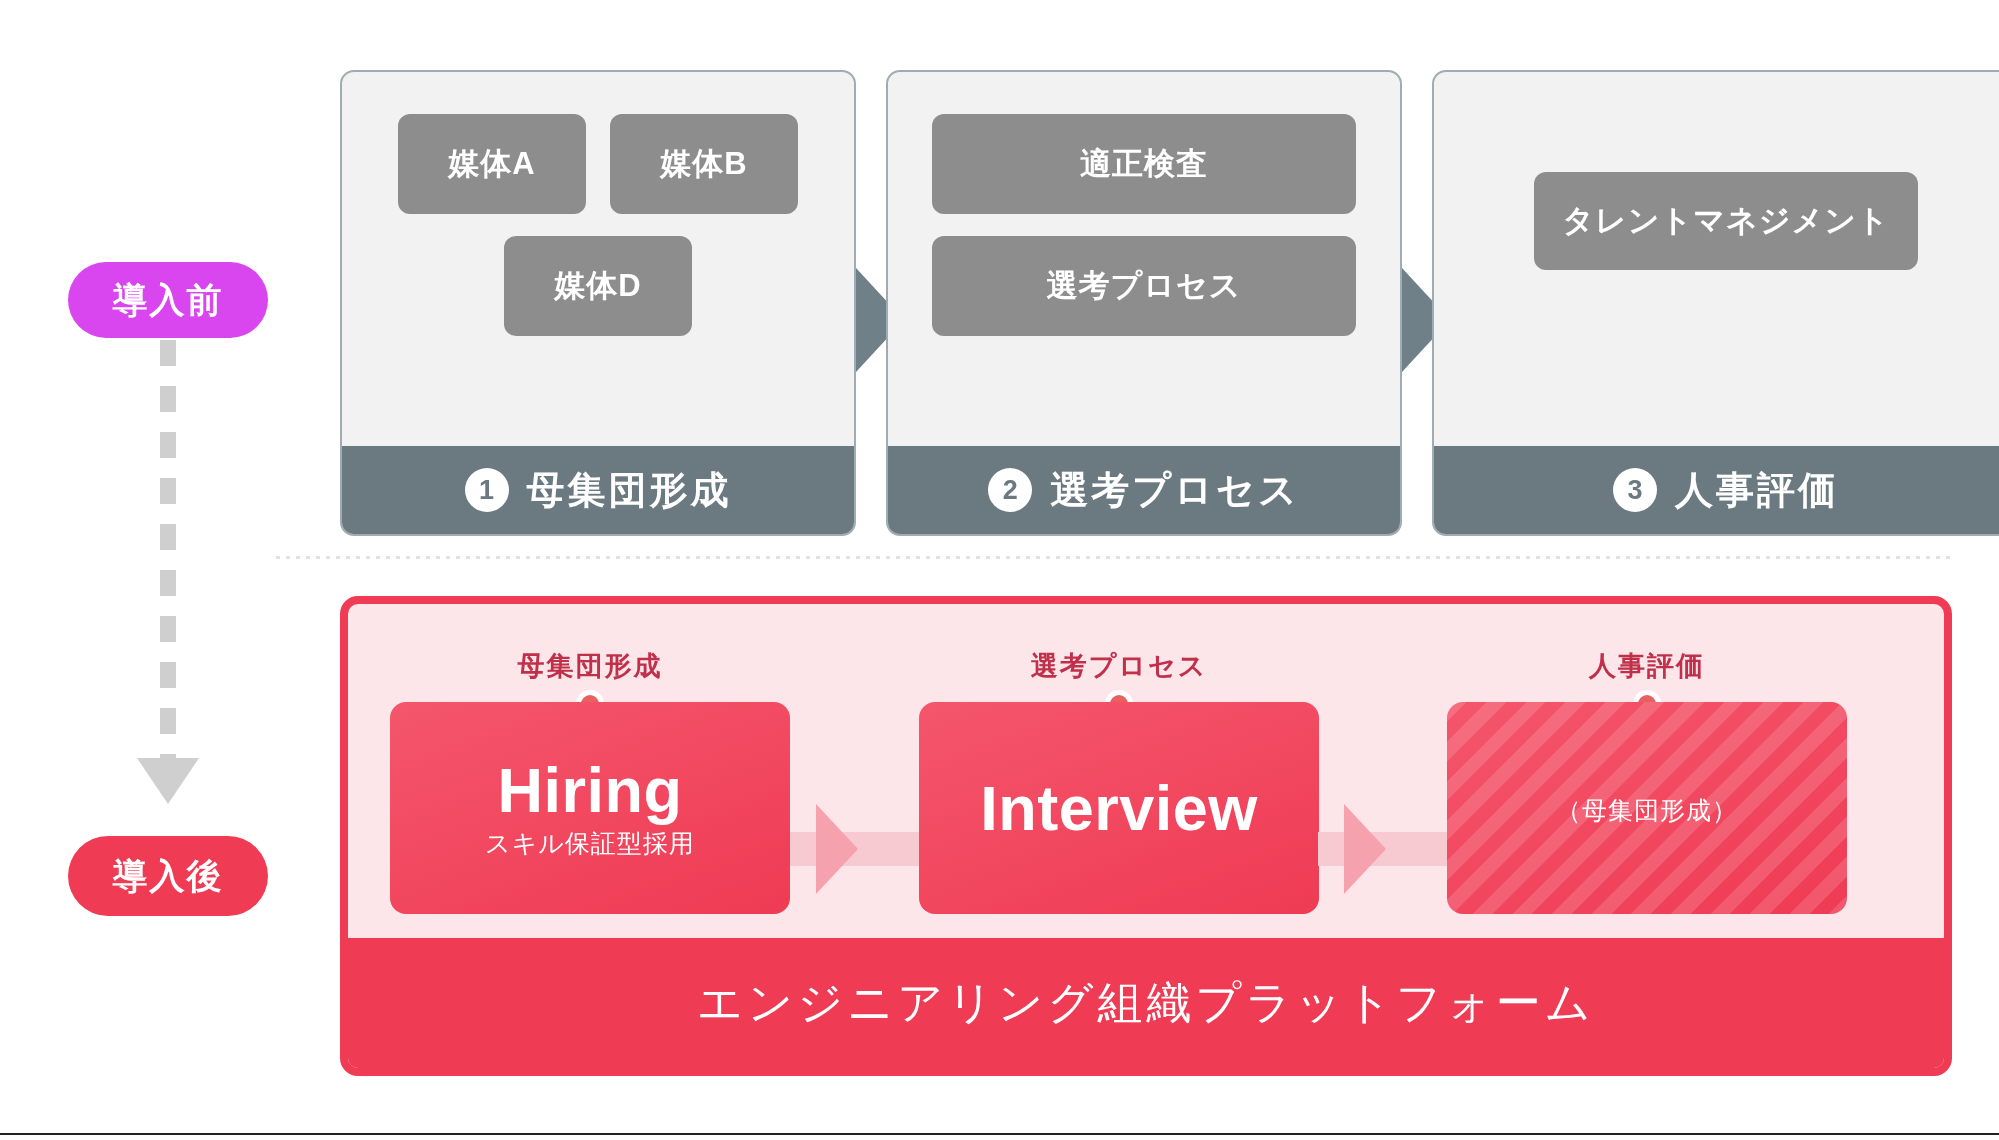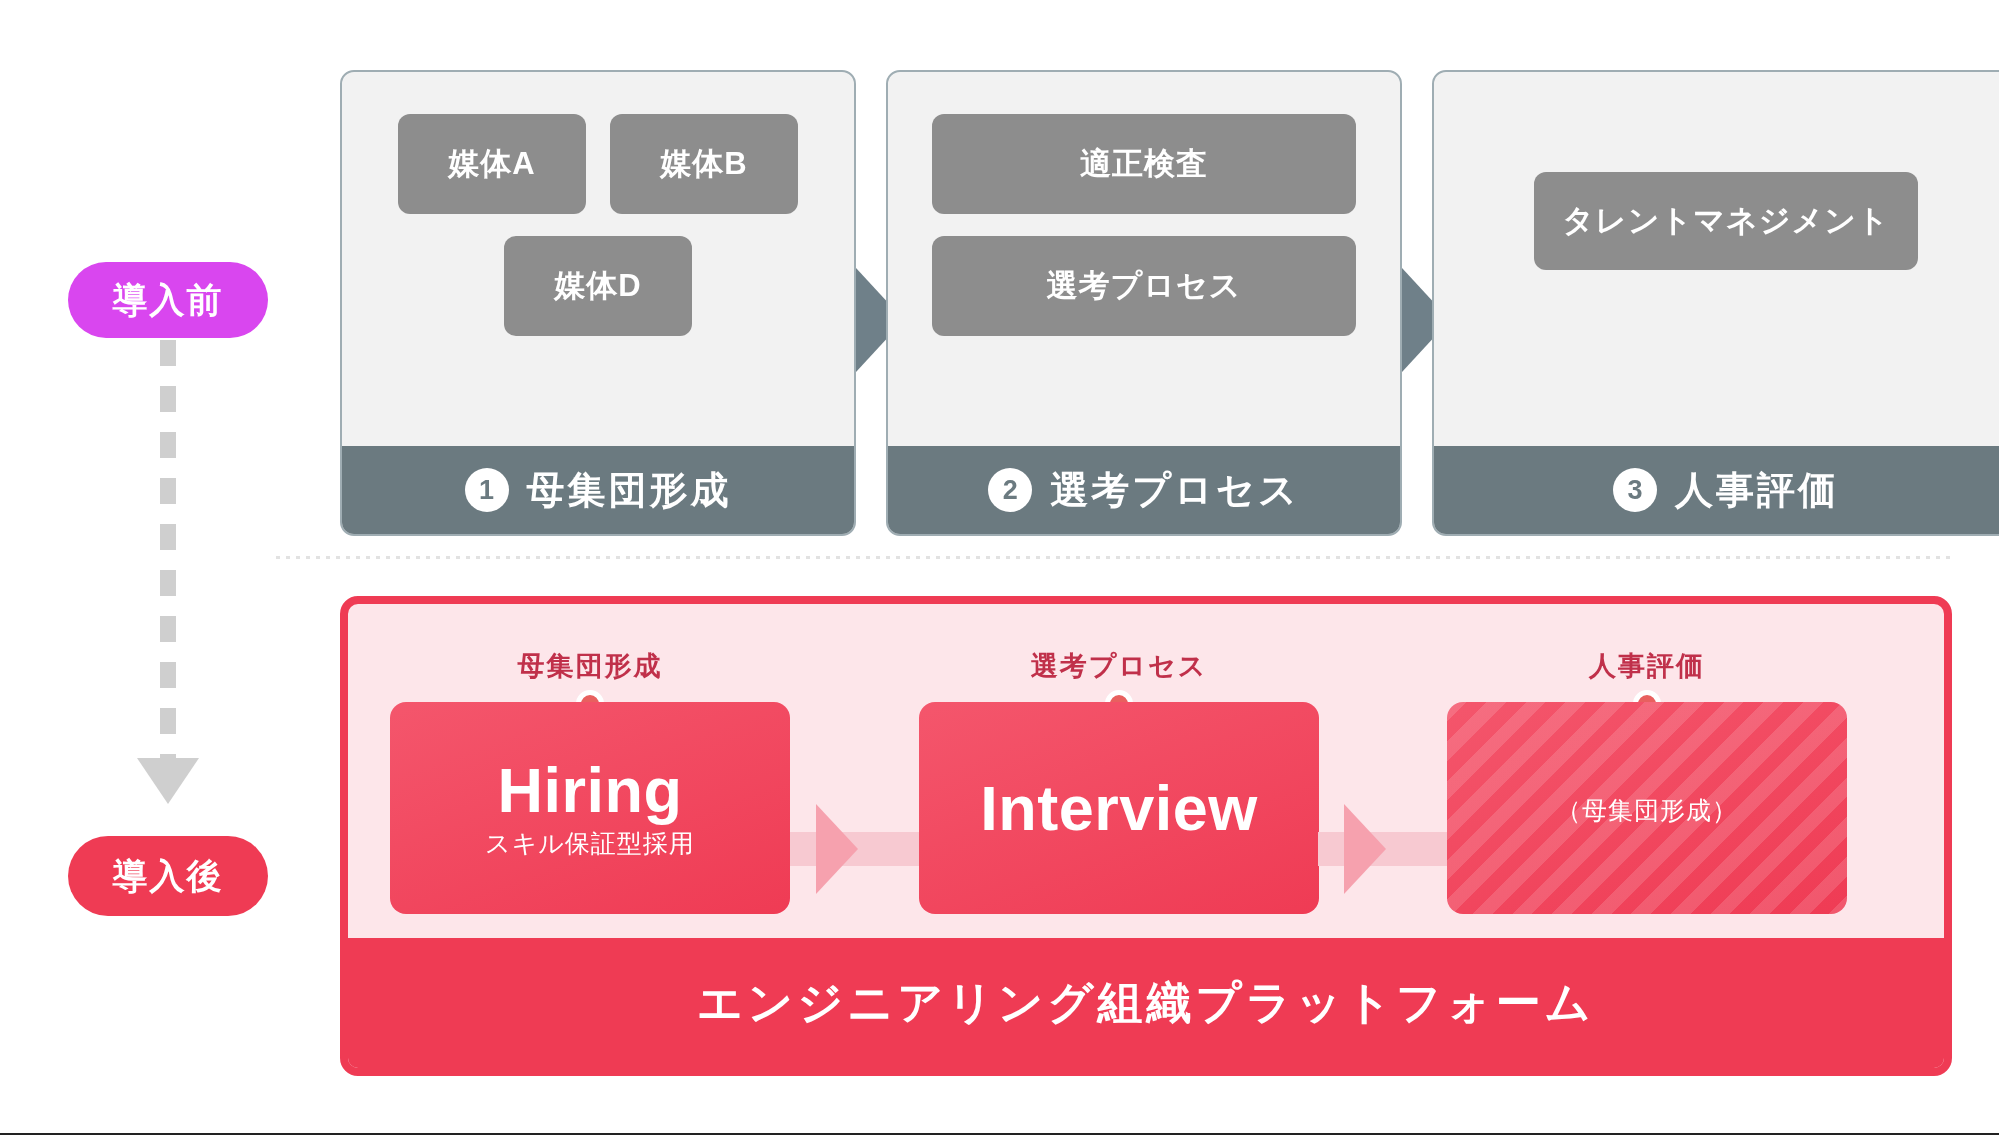--- a/index.html
+++ b/index.html
@@ -140,21 +140,21 @@
     border-left:42px solid #f6a1ae;
   }
   #pink-arrow-1{left:468px;}
   #pink-arrow-2{left:996px;}
 
   #platform-banner{
     position:absolute;left:0;right:0;bottom:0;height:130px;
     background:#ef3b54;color:#ffffff;
     display:flex;align-items:center;justify-content:center;
   }
-  #platform-banner-text{font-size:45px;font-weight:700;letter-spacing:4px;white-space:nowrap;}
+  #platform-banner-text{font-size:45px;font-weight:400;letter-spacing:4px;white-space:nowrap;}
 
   #bottom-rule{position:absolute;left:0;top:1133px;width:1999px;height:2px;background:#222222;}
 </style>
 </head>
 <body>
 
 <div id="stage">
 
   <div class="pill" id="pill-before">導入前</div>
 

